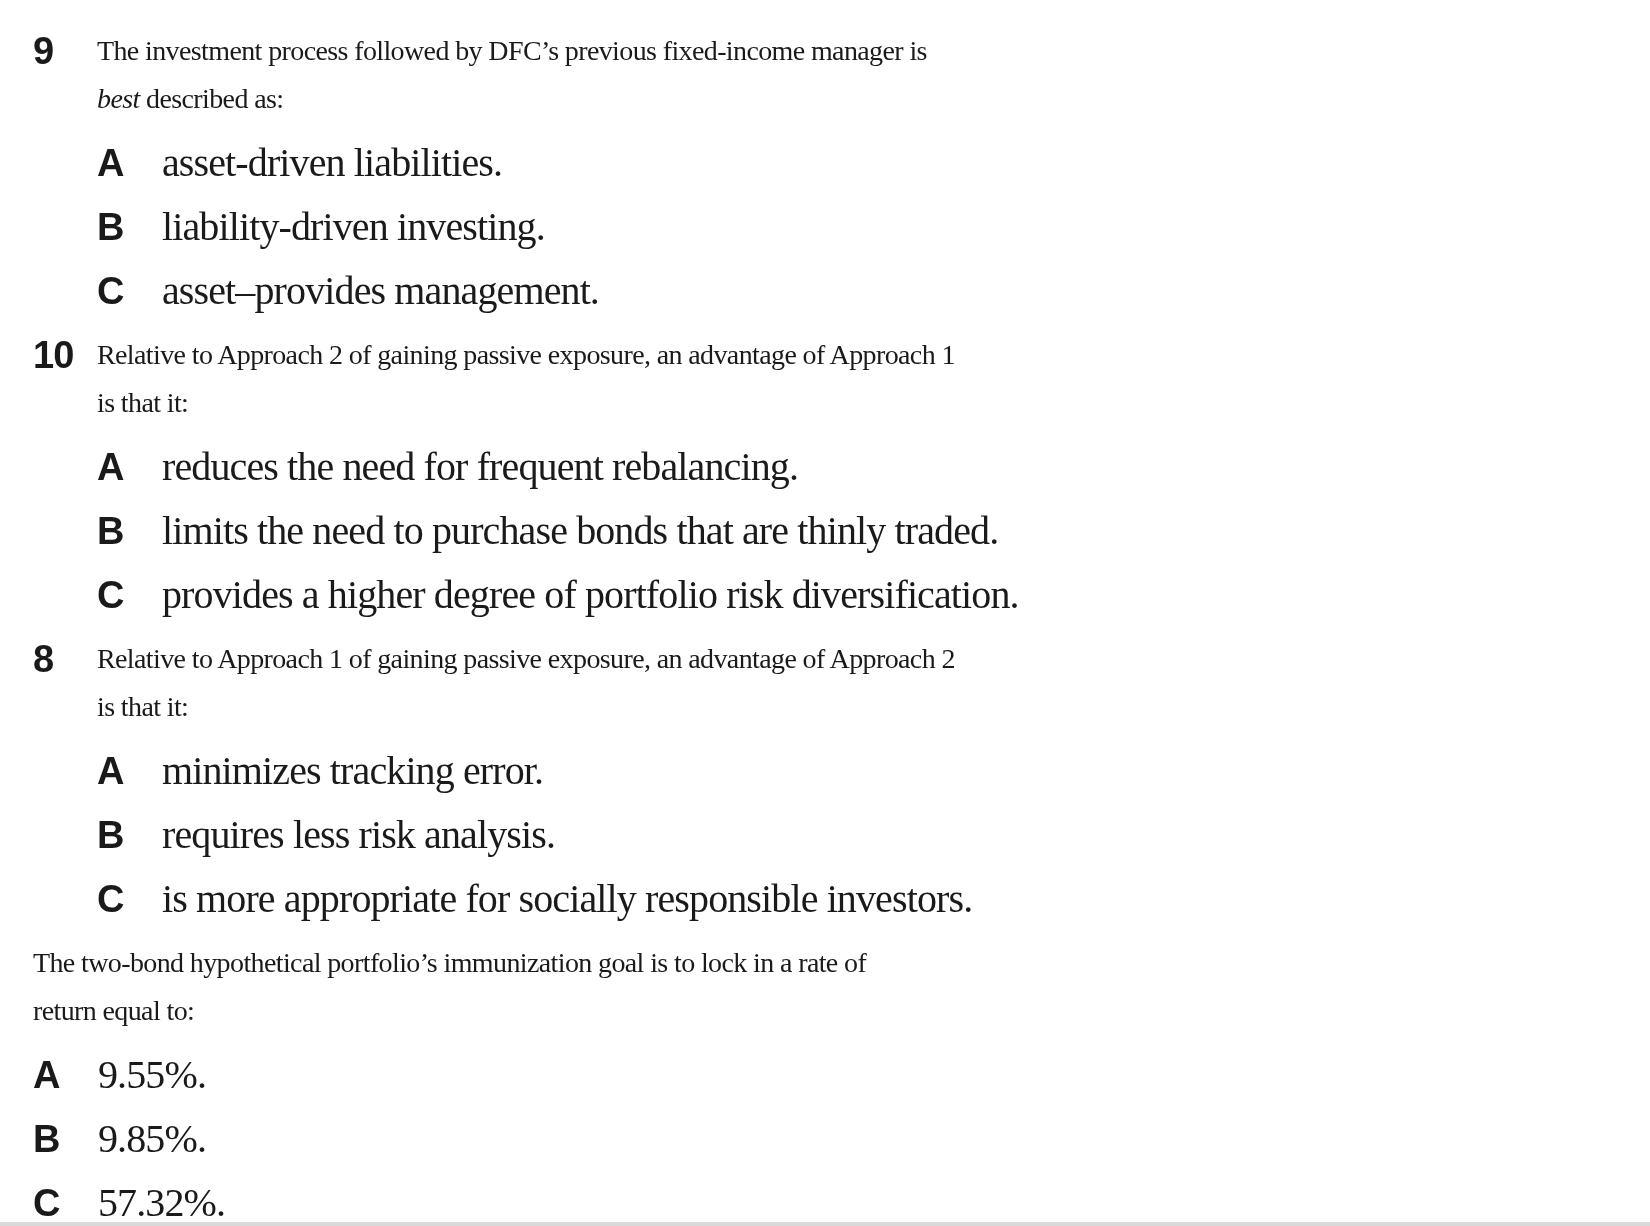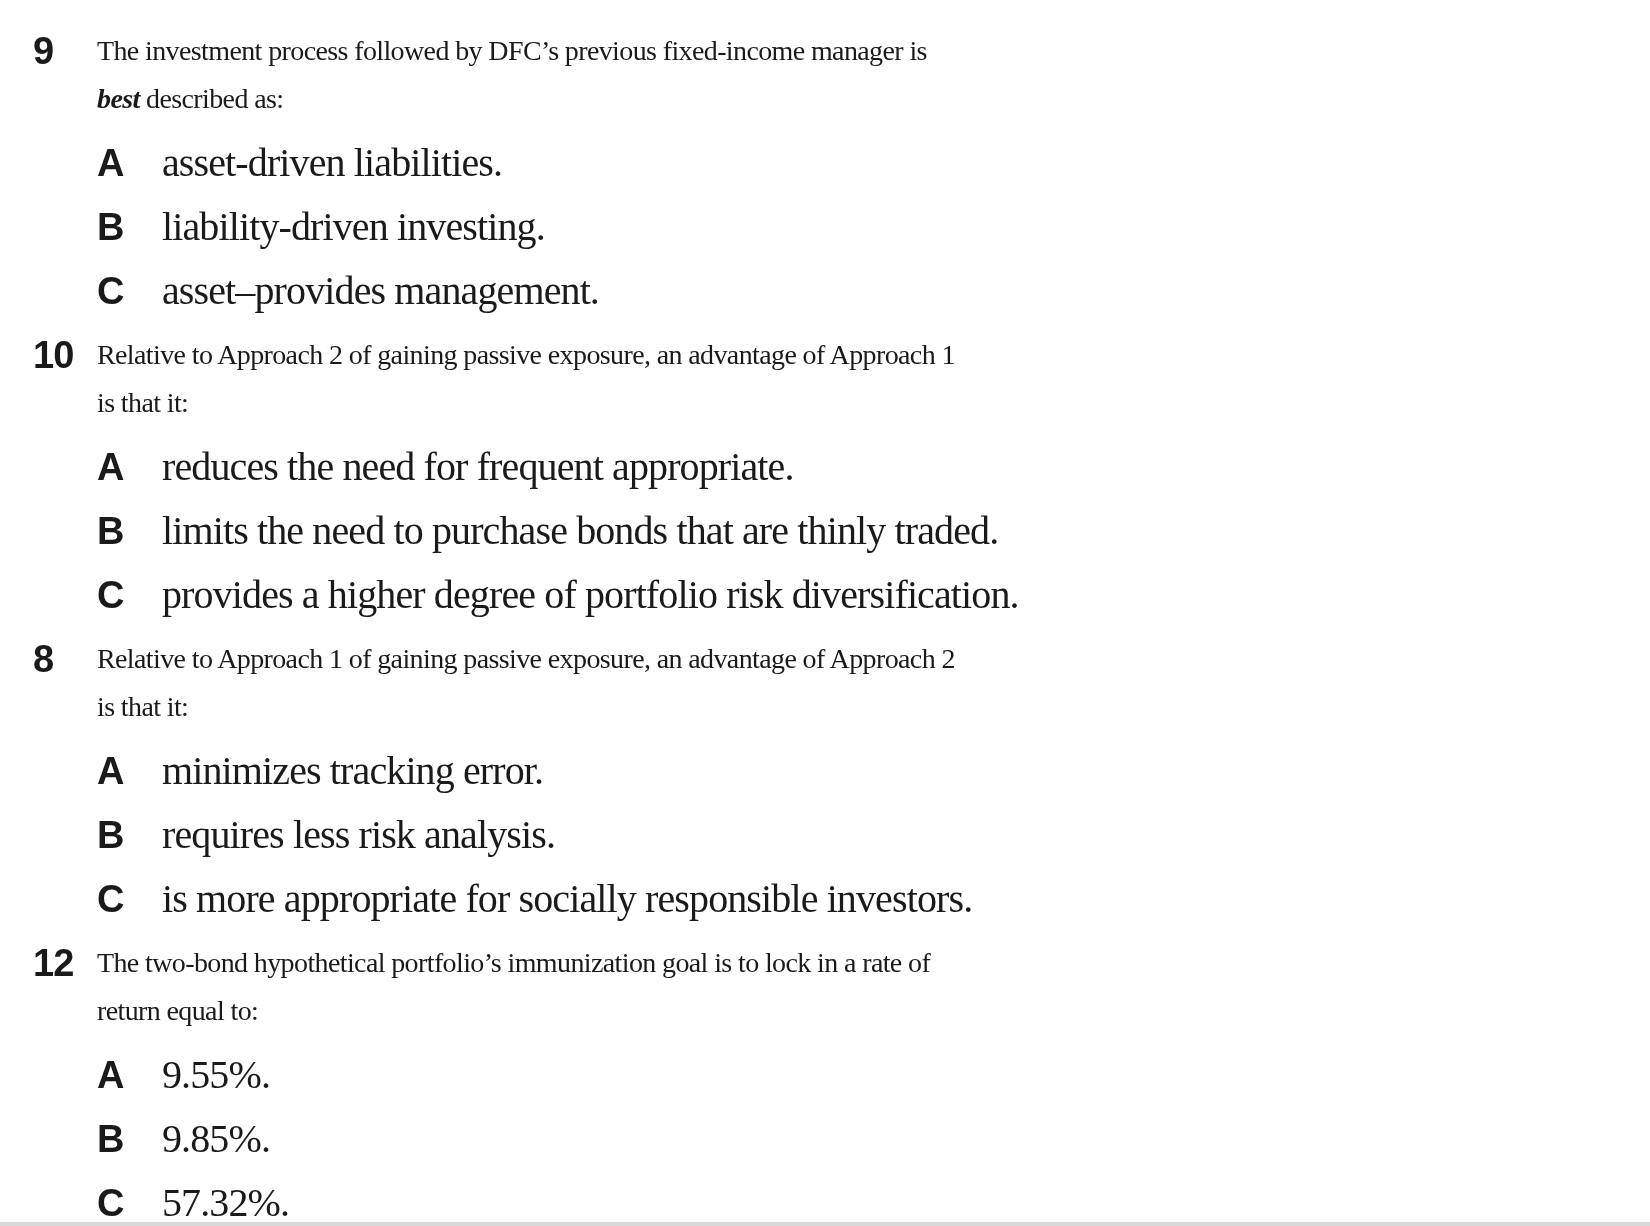--- a/index.html
+++ b/index.html
@@ -38,21 +38,20 @@
     flex: 1 1 auto;
     min-width: 0;
   }
   .stem {
     font-size: 28px;
     line-height: 48px;
     letter-spacing: -0.022em;
   }
   .stem em {
     font-style: italic;
-    font-weight: bold;
   }
   .option {
     display: flex;
     margin-top: 16px;
   }
   .opt-letter {
     flex: 0 0 65px;
     width: 65px;
     font-family: "Liberation Sans", sans-serif;
     font-weight: 700;
@@ -102,21 +101,21 @@
 
   <div class="question">
     <div class="q-number">10</div>
     <div class="q-body">
       <div class="stem">
         <span>Relative to Approach 2 of gaining passive exposure, an advantage of Approach 1</span><br>
         <em></em><span>is that it:</span>
       </div>
       <div class="option">
         <span class="opt-letter">A</span>
-        <span class="opt-text">reduces the need for frequent appropriate.</span>
+        <span class="opt-text">reduces the need for frequent rebalancing.</span>
       </div>
       <div class="option">
         <span class="opt-letter">B</span>
         <span class="opt-text">limits the need to purchase bonds that are thinly traded.</span>
       </div>
       <div class="option">
         <span class="opt-letter">C</span>
         <span class="opt-text">provides a higher degree of portfolio risk diversification.</span>
       </div>
     </div>
@@ -138,21 +137,20 @@
         <span class="opt-text">requires less risk analysis.</span>
       </div>
       <div class="option">
         <span class="opt-letter">C</span>
         <span class="opt-text">is more appropriate for socially responsible investors.</span>
       </div>
     </div>
   </div>
 
   <div class="question">
-    <div class="q-number">12</div>
     <div class="q-body">
       <div class="stem">
         <span>The two-bond hypothetical portfolio’s immunization goal is to lock in a rate of</span><br>
         <em></em><span>return equal to:</span>
       </div>
       <div class="option">
         <span class="opt-letter">A</span>
         <span class="opt-text">9.55%.</span>
       </div>
       <div class="option">

